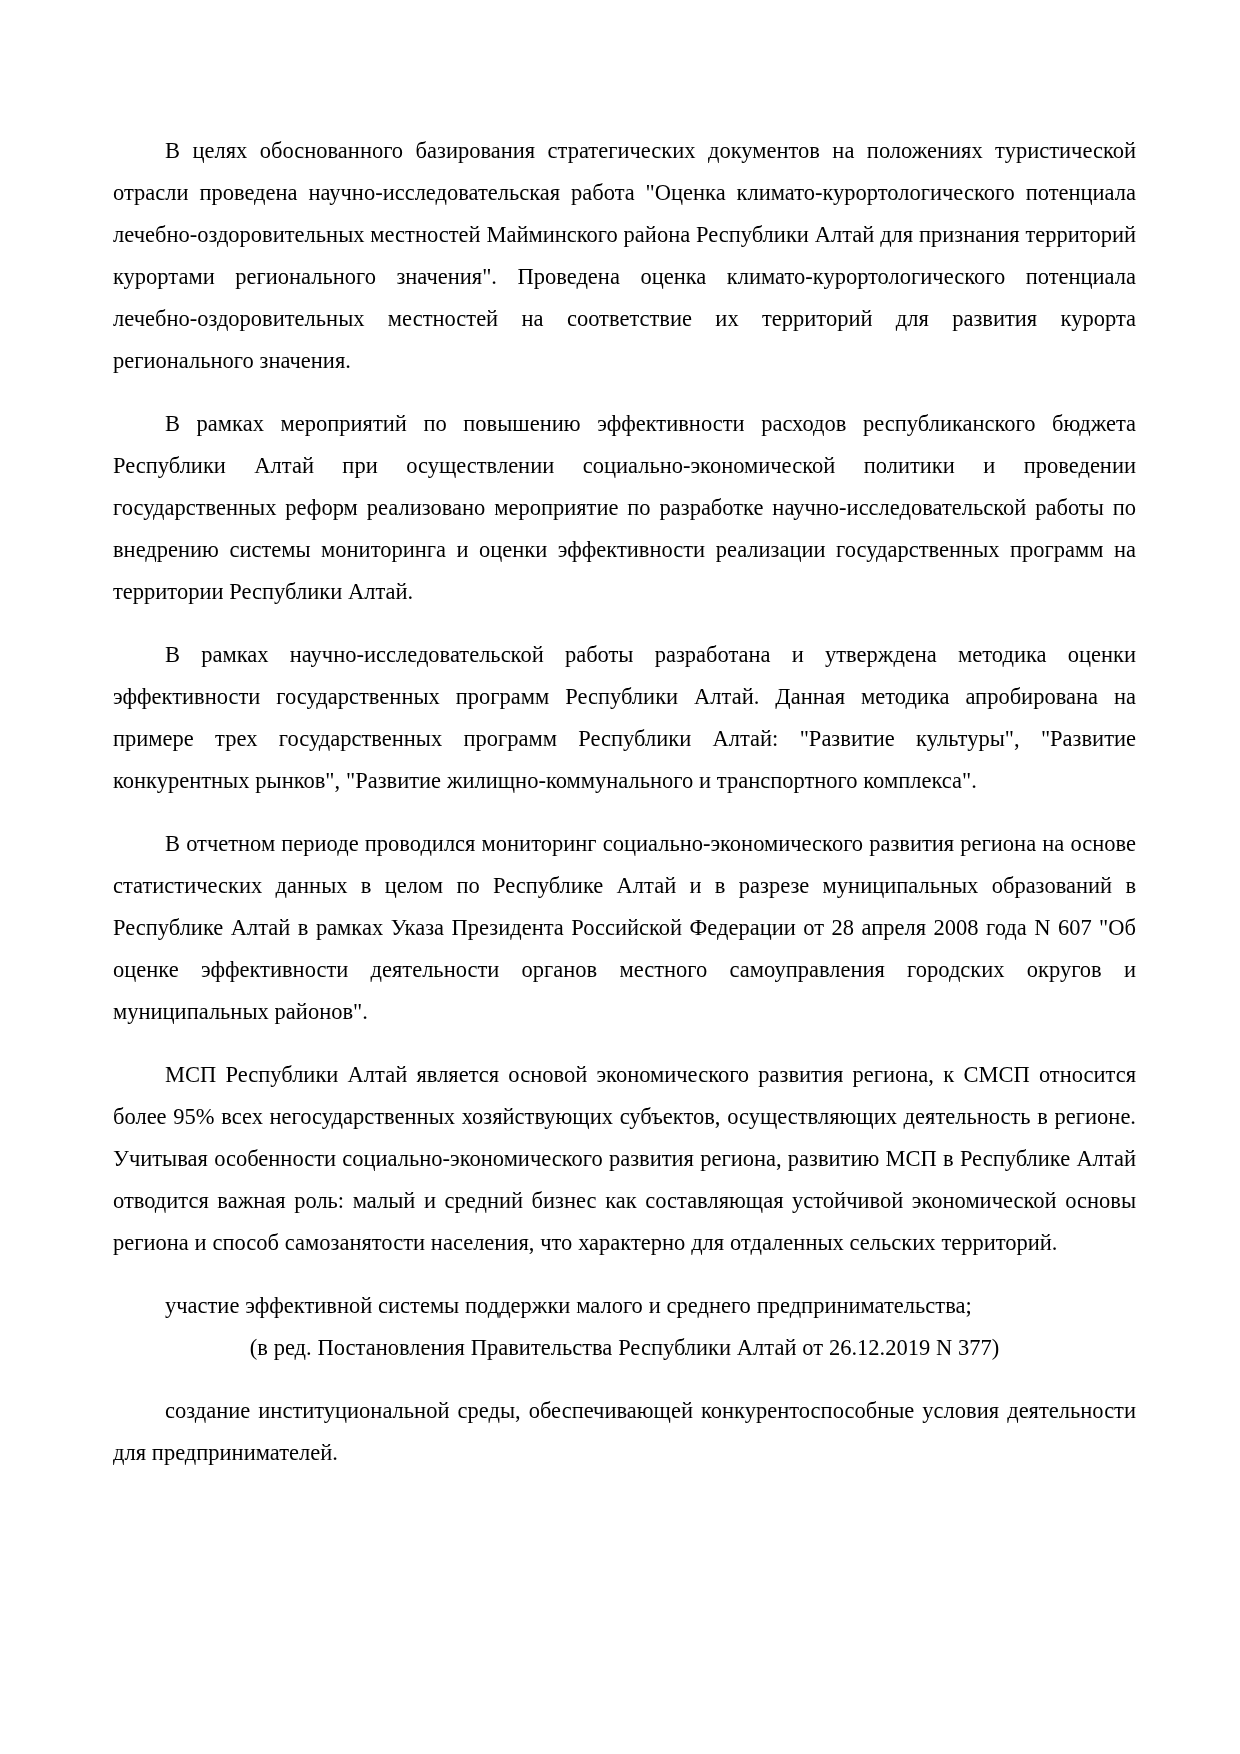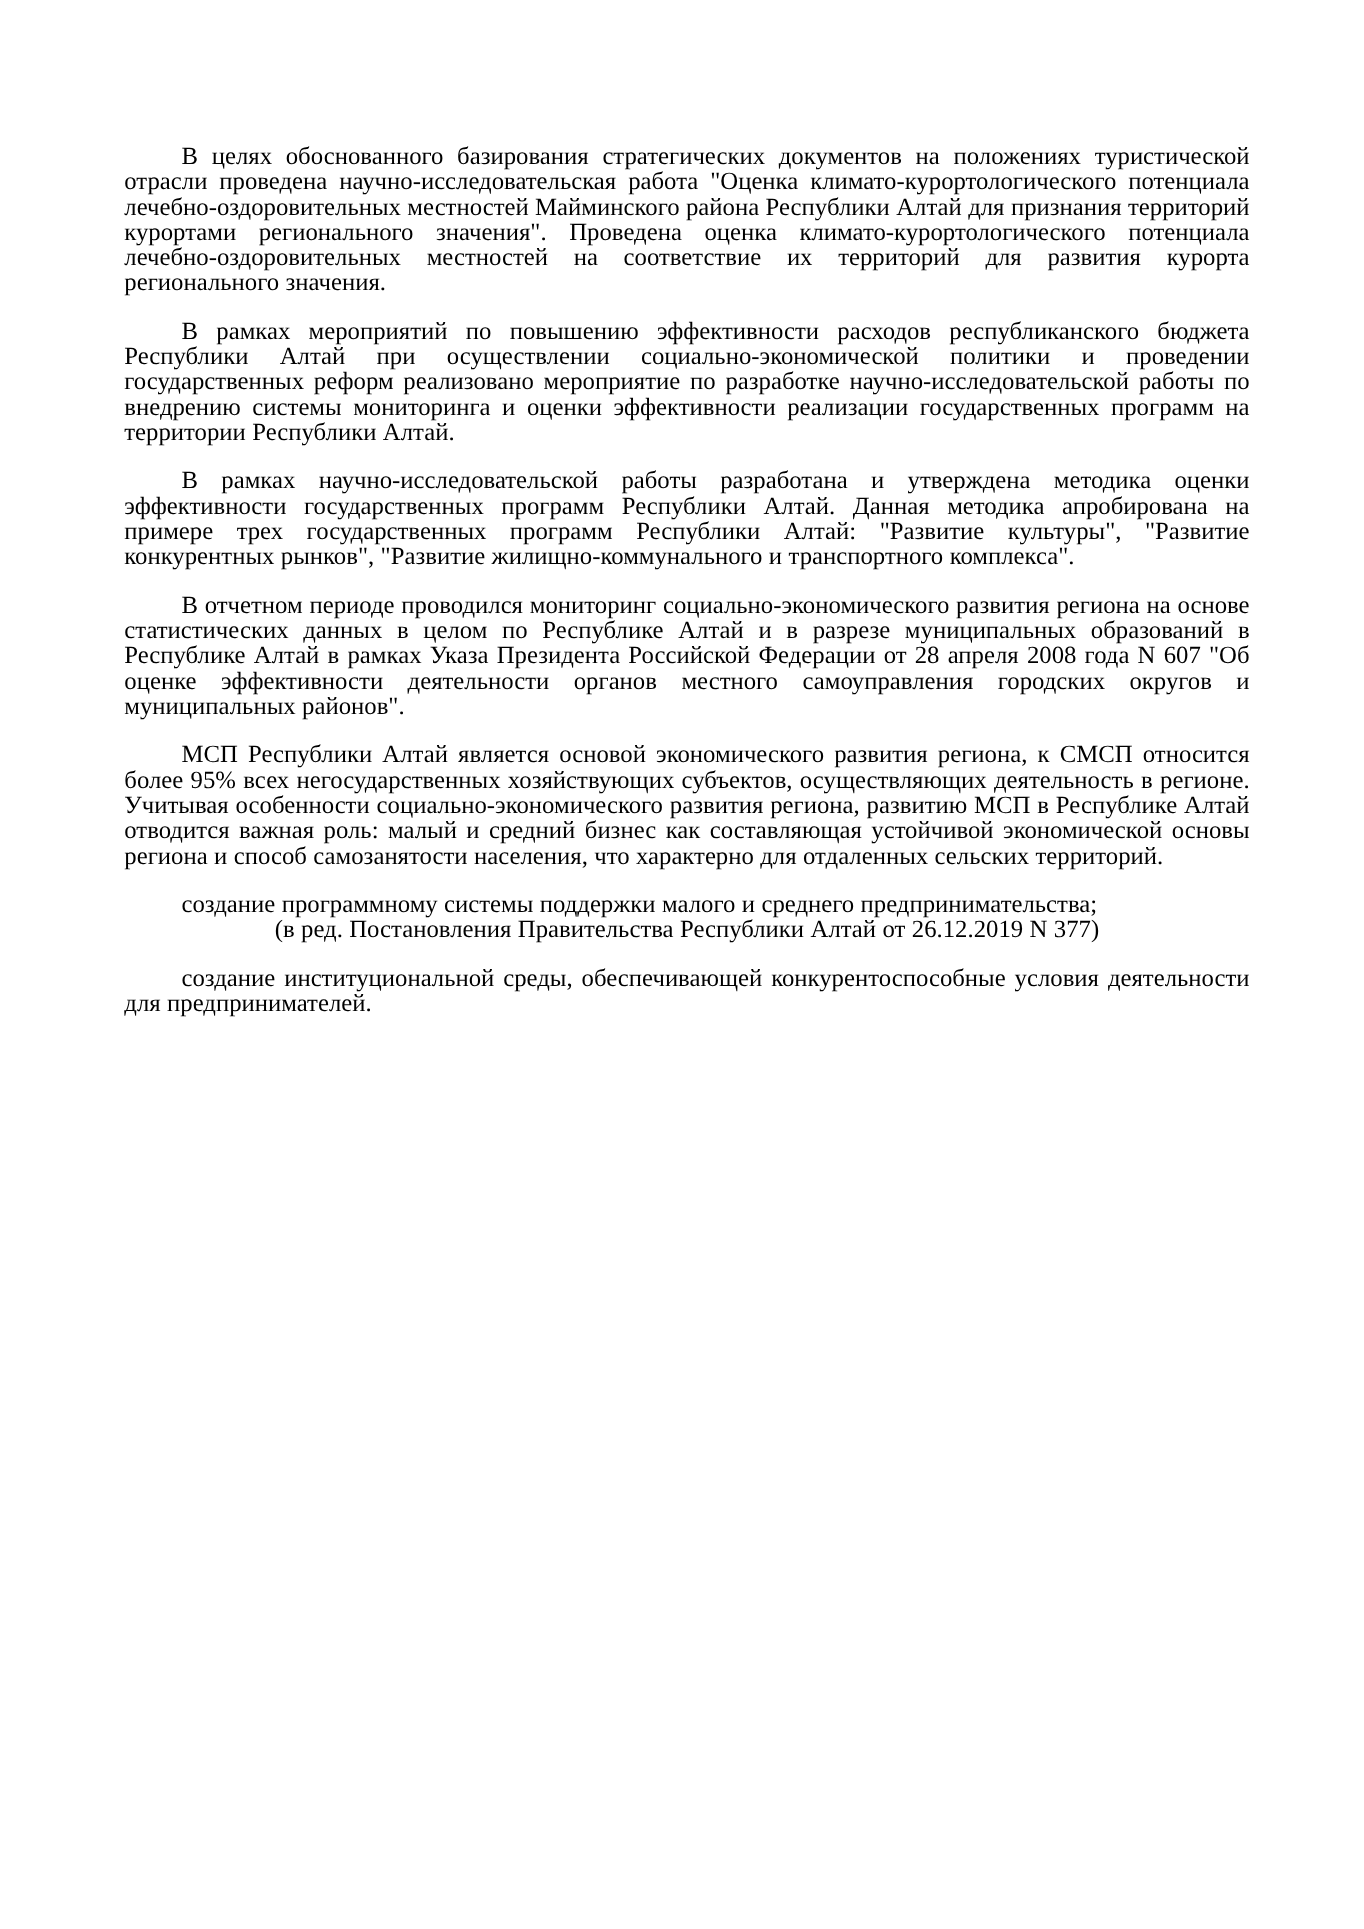--- a/index.html
+++ b/index.html
@@ -22,21 +22,21 @@
     box-sizing: border-box;
     padding: 130px 104px 0 113px;
     background: #ffffff;
   }
   .doc-body {
     width: 1023px;
   }
   p.para {
     margin: 0 0 21px 0;
     font-size: 22.5px;
-    line-height: 23px;
+    line-height: 42px;
     text-align: justify;
     text-justify: inter-word;
     text-indent: 52px;
     hyphens: none;
     word-spacing: 0.2px;
   }
   p.para.tight {
     margin-bottom: 0;
   }
   p.para.noindent {
@@ -59,20 +59,20 @@
 
     <p class="para">В отчетном периоде проводился мониторинг социально-экономического развития региона на основе статистических данных в целом по Республике Алтай и в разрезе муниципальных образований в Республике Алтай в рамках Указа Президента Российской Федерации от 28 апреля 2008 года N 607 "Об оценке эффективности деятельности органов местного самоуправления городских округов и муниципальных районов".</p>
 
 
 
 
 
     <p class="para">МСП Республики Алтай является основой экономического развития региона, к СМСП относится более 95% всех негосударственных хозяйствующих субъектов, осуществляющих деятельность в регионе. Учитывая особенности социально-экономического развития региона, развитию МСП в Республике Алтай отводится важная роль: малый и средний бизнес как составляющая устойчивой экономической основы региона и способ самозанятости населения, что характерно для отдаленных сельских территорий.</p>
 
 
-    <p class="para tight">создание программному системы поддержки малого и среднего предпринимательства;</p>
+    <p class="para tight">участие эффективной системы поддержки малого и среднего предпринимательства;</p>
 
     <p class="para noindent">(в ред. Постановления Правительства Республики Алтай от 26.12.2019 N 377)</p>
 
     <p class="para">создание институциональной среды, обеспечивающей конкурентоспособные условия деятельности для предпринимателей.</p>
 
   </div>
 </div>
 
 </body></html>

